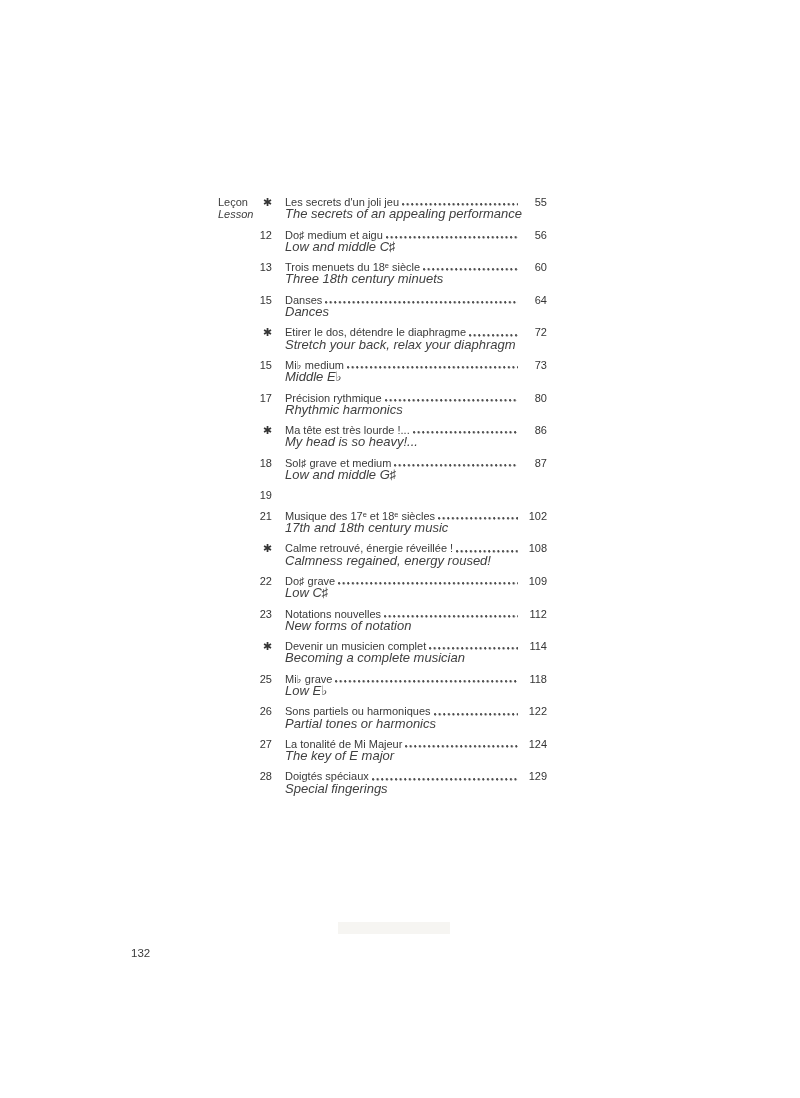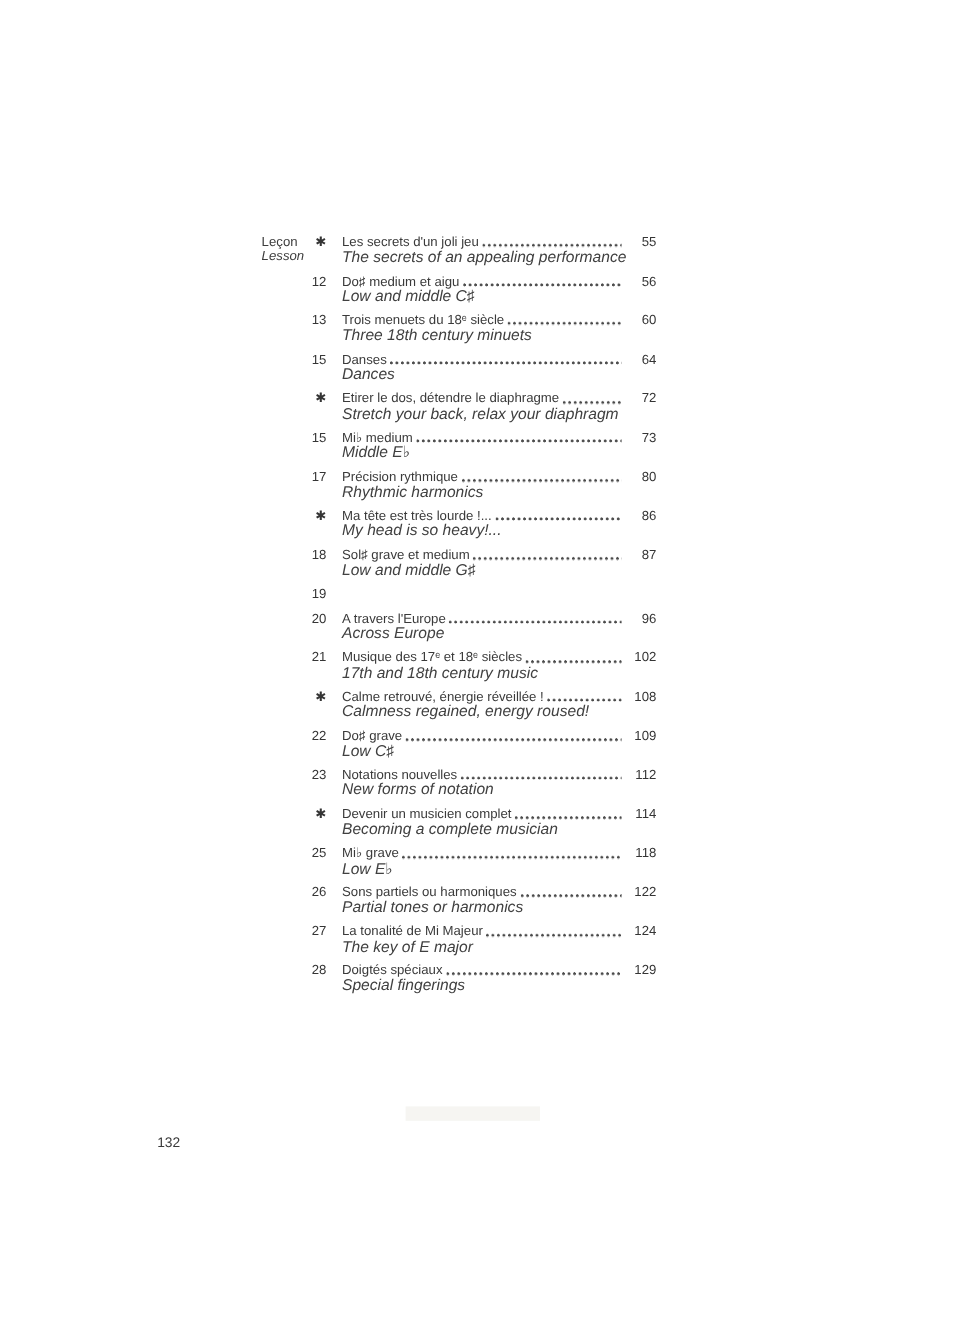--- a/index.html
+++ b/index.html
@@ -178,31 +178,20 @@
         <span class="pg">87</span>
       </div>
       <div class="en it">Low and middle G♯</div>
     </div>
   </div>
 
   <div class="row">
     <div class="marker">19</div>
   </div>
 
-  <div class="row">
-    <div class="marker">20</div>
-    <div class="body">
-      <div class="fr-line">
-        <span class="fr">A travers l'Europe</span>
-        <span class="leader"></span>
-        <span class="pg">96</span>
-      </div>
-      <div class="en it">Across Europe</div>
-    </div>
-  </div>
 
   <div class="row">
     <div class="marker">21</div>
     <div class="body">
       <div class="fr-line">
         <span class="fr">Musique des 17ᵉ et 18ᵉ siècles</span>
         <span class="leader"></span>
         <span class="pg">102</span>
       </div>
       <div class="en it">17th and 18th century music</div>

